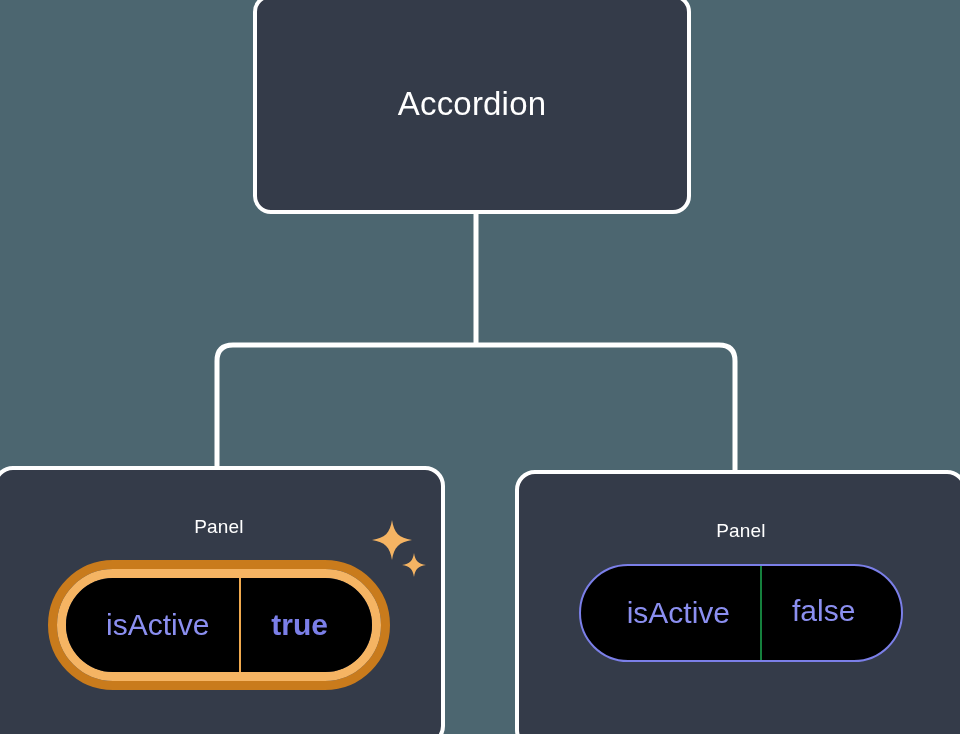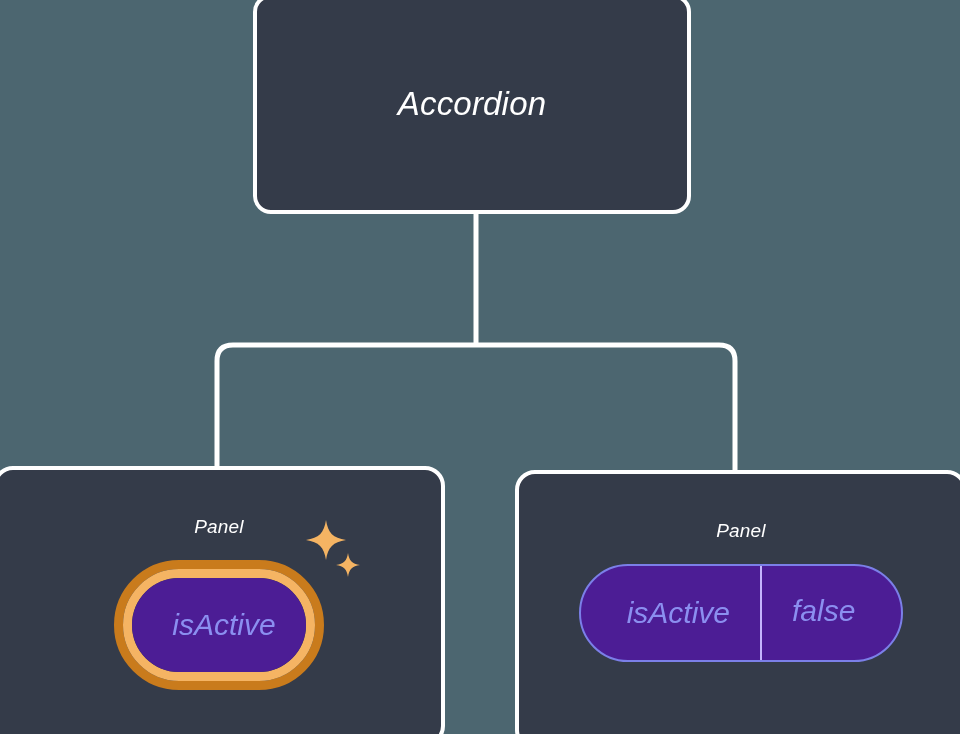--- a/index.html
+++ b/index.html
@@ -15,21 +15,20 @@
     background: #4c6670;
     font-family: "Liberation Sans", "DejaVu Sans", sans-serif;
     position: relative;
   }
 
   #stage {
     position: absolute;
     inset: 0;
     width: 960px;
     height: 734px;
-    font-style: italic;
   }
 
   
   #connectors {
     position: absolute;
     left: 0;
     top: 0;
     width: 960px;
     height: 734px;
     z-index: 1;
@@ -87,21 +86,21 @@
   
   .pill-wrap {
     position: relative;
     margin-top: 22px;
   }
 
   .pill {
     display: flex;
     align-items: stretch;
     border-radius: 999px;
-    background: #4c1d95;
+    background: #000000;
     overflow: hidden;
   }
 
   .pill-cell {
     display: flex;
     align-items: center;
     justify-content: center;
     font-size: 30px;
     line-height: 1;
     white-space: nowrap;
@@ -110,21 +109,21 @@
   
   .pill-plain {
     border: 2px solid #7b7fe8;
     height: 98px;
   }
   .pill-plain .pill-cell {
     color: #8b8ff0;
     font-weight: 400;
   }
   .pill-plain .cell-key   { padding: 0 30px 0 46px; }
-  .pill-plain .cell-value { padding: 0 46px 4px 30px; border-left: 2px solid #c4b5fd; }
+  .pill-plain .cell-value { padding: 0 46px 4px 30px; border-left: 2px solid #15803d; }
 
   
   .pill-hl-outer {
     border: 9px solid #c97b1c;
     border-radius: 999px;
     padding: 0;
     display: inline-block;
   }
   .pill-hl-mid {
     border: 9px solid #f5b463;
@@ -178,20 +177,21 @@
   </div>
 
   <div class="node node-panel" id="panel-left">
     <span class="node-title">Panel</span>
 
     <div class="pill-wrap">
       <div class="pill-hl-outer">
         <div class="pill-hl-mid">
           <div class="pill pill-hl">
             <div class="pill-cell cell-key">isActive</div>
+            <div class="pill-cell cell-value">true</div>
           </div>
         </div>
       </div>
 
       <div class="sparkles">
         <svg class="sparkle-big" viewBox="0 0 40 40" aria-hidden="true">
           <path d="M20 0 C22 13 27 18 40 20 C27 22 22 27 20 40 C18 27 13 22 0 20 C13 18 18 13 20 0 Z" fill="#f5b463"></path>
         </svg>
         <svg class="sparkle-small" viewBox="0 0 24 24" aria-hidden="true">
           <path d="M12 0 C13.2 7.8 16.2 10.8 24 12 C16.2 13.2 13.2 16.2 12 24 C10.8 16.2 7.8 13.2 0 12 C7.8 10.8 10.8 7.8 12 0 Z" fill="#f5b463"></path>

